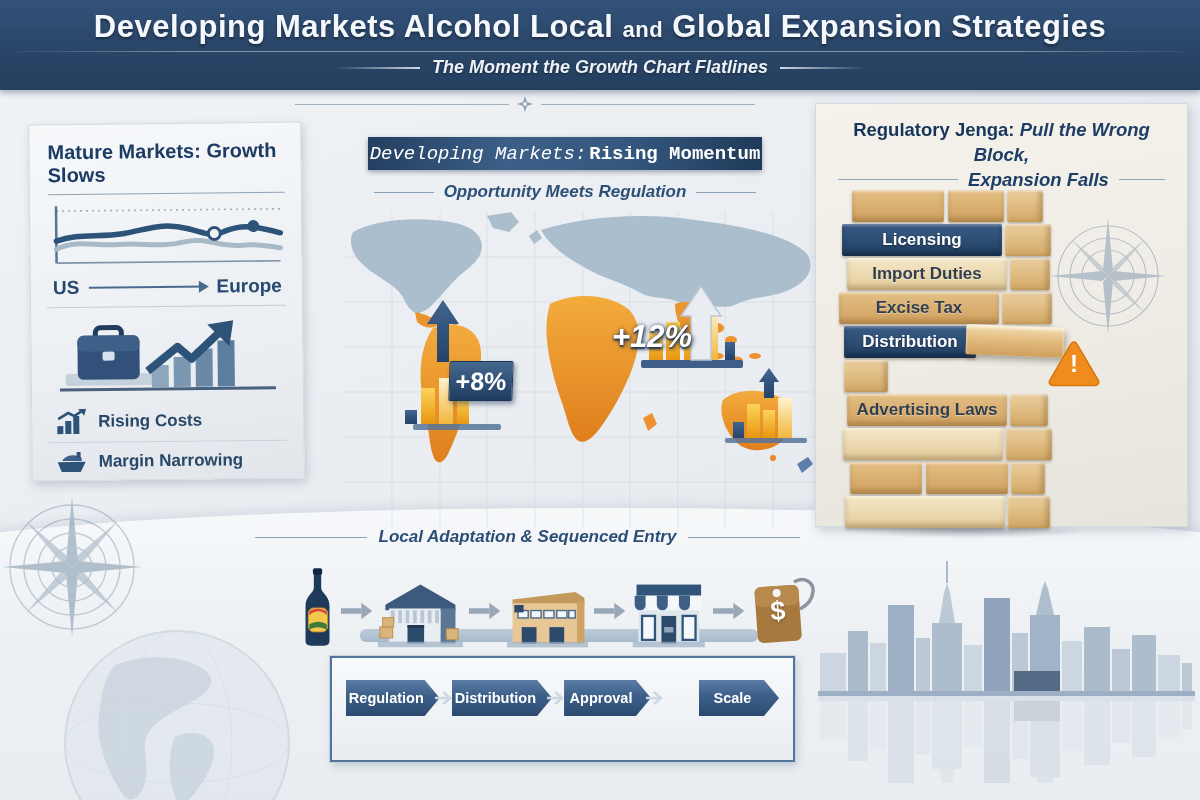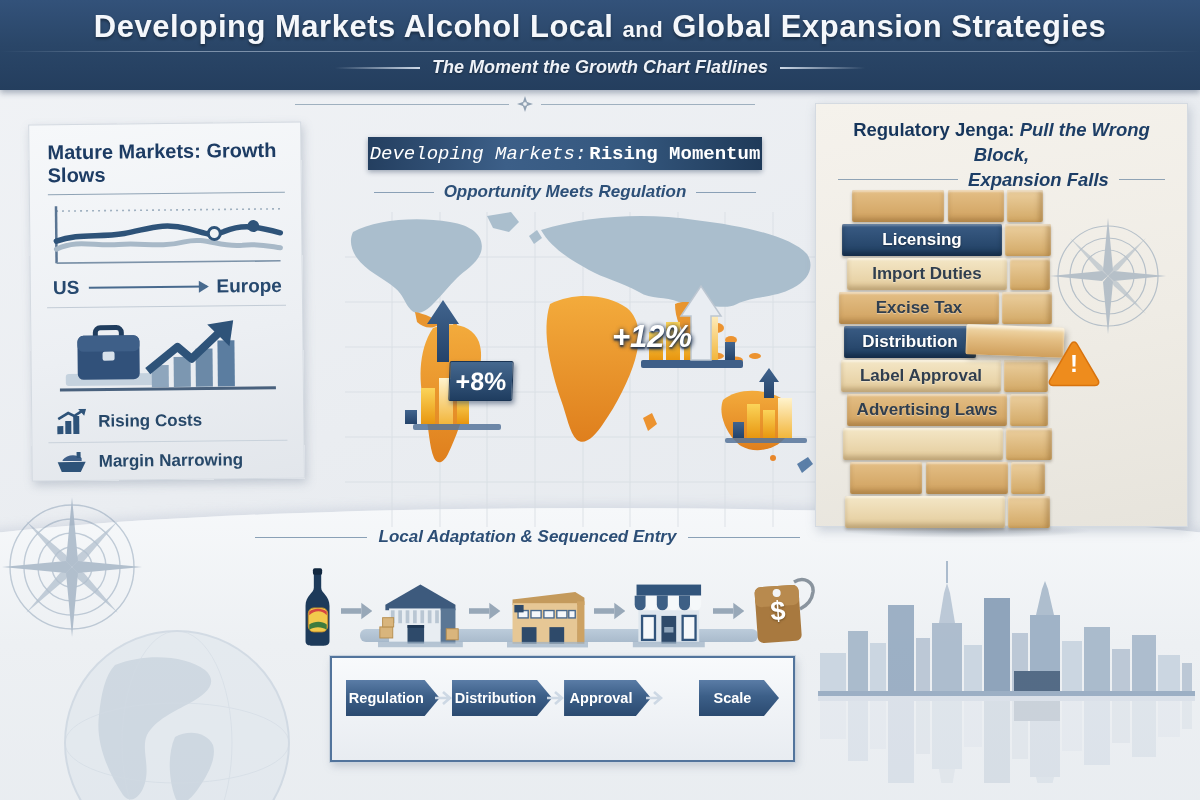--- a/index.html
+++ b/index.html
@@ -389,23 +389,20 @@
             <span class="jlabel">Excise Tax</span>
           </div>
         <div class="jcap" style="width:50px;"></div>
       </div>
       <div class="jrow navy" style="left:6px;top:136px;">
         <div class="jface" style="width:132px;">
             <span class="jlabel">Distribution</span>
           </div>
       </div>
       <div class="jrow lightw" style="left:3px;top:170px;">
-        <div class="jface" style="width:160px;">
-            <span class="jlabel">Label Approval</span>
-          </div>
         <div class="jcap" style="width:44px;"></div>
       </div>
       <div class="jrow wood" style="left:9px;top:204px;">
         <div class="jface" style="width:160px;">
             <span class="jlabel">Advertising Laws</span>
           </div>
         <div class="jcap" style="width:38px;"></div>
       </div>
       <div class="jrow lightw" style="left:5px;top:238px;">
         <div class="jface" style="width:160px;"></div>

